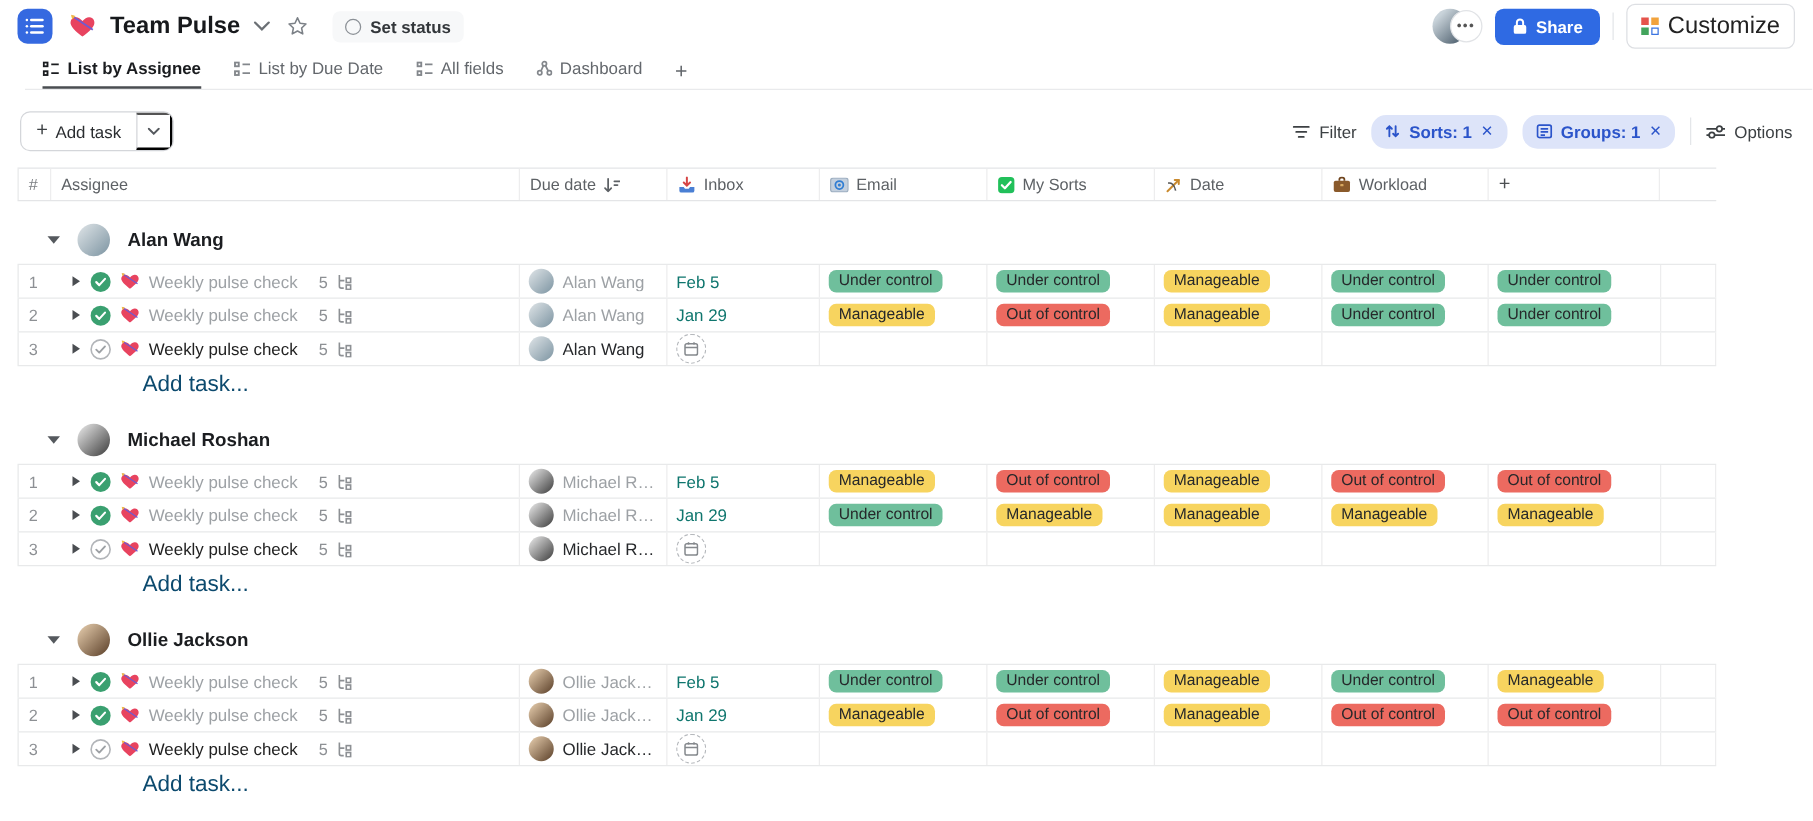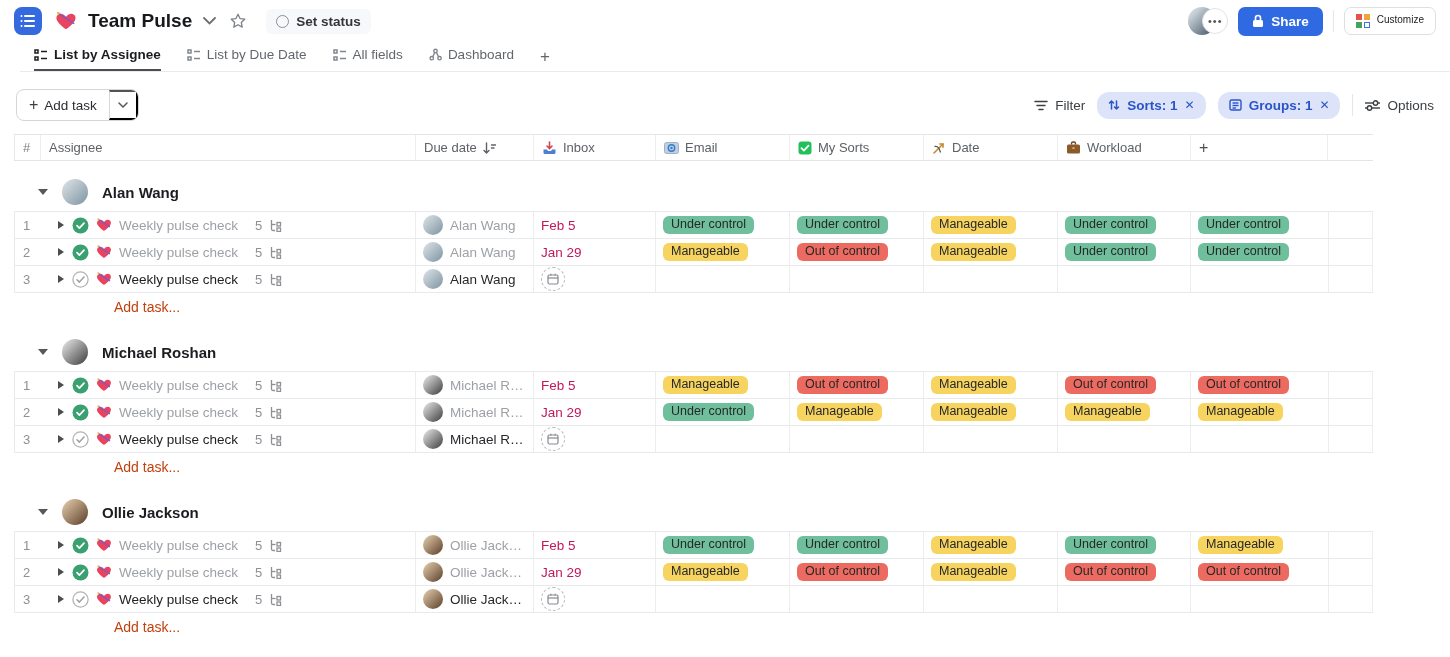--- a/index.html
+++ b/index.html
@@ -17,22 +17,22 @@
     border-radius:6px; padding:5px 10px; font-size:13.5px; font-weight:bold; color:#33373b; margin-left:8px; cursor:pointer; }
   .status-circle { width:13px; height:13px; border:1.6px solid #8b9096; border-radius:50%; }
   .top-right { margin-left:auto; display:flex; align-items:center; gap:10px; }
   .avatar { border-radius:50%; }
   .av-user { width:28px; height:28px; background:linear-gradient(135deg,#c9d3da 20%,#5e6f7c 80%); }
   .more-btn { width:26px; height:26px; border-radius:50%; background:#fff; border:1px solid #e1e3e6;
     color:#555; font-size:11px; letter-spacing:1px; margin-left:-14px; display:flex; align-items:center; justify-content:center; cursor:pointer; }
   .share-btn { display:flex; align-items:center; gap:7px; background:#2f6ae3; color:#fff; border:none;
     border-radius:7px; padding:7px 14px; font-size:13.5px; font-weight:bold; cursor:pointer; }
   .vdiv { width:1px; height:22px; background:#e4e6e9; }
-  .customize-btn { display:flex; gap:7px; background:#fff; border:1px solid #dddfe3;
-    border-radius:7px; padding:6px 11px; font-size:10px; color:#222; cursor:pointer; }
+  .customize-btn { display:flex; align-items:center; gap:7px; background:#fff; border:1px solid #dddfe3;
+    border-radius:7px; padding:6px 11px; font-size:19px; color:#222; cursor:pointer; }
   .sq-icon { display:grid; grid-template-columns:6px 6px; grid-template-rows:6px 6px; gap:2px; }
   .sq-icon i { display:block; }
   .sq-r { background:#e5534b; } .sq-o { background:#f2a33c; }
   .sq-g { background:#43a45d; } .sq-b { border:1.6px solid #3b74e0; }
 
   
   .tabs { display:flex; align-items:stretch; gap:26px; padding:0 14px; border-bottom:1px solid #e9eaec; height:30px;margin-left:20px; }
   .tab { display:flex; align-items:center; gap:6px; font-size:13.5px; color:#63676c; cursor:pointer;
     border-bottom:2px solid transparent; padding-bottom:2px; }
   .tab.active { color:#1a1c1f; font-weight:bold; border-bottom-color:#4a4d51; }
@@ -73,25 +73,25 @@
   .cell { display:flex; align-items:center; border-left:1px solid #ededee; padding:0 7px; overflow:hidden; white-space:nowrap; }
   .cell.numtask { grid-column:1 / 3; border-left:1px solid #e8e9ea; gap:7px; padding-left:5px; }
   .cell.pluscol { border-right:1px solid #ededee; }
   .rownum { width:22px; font-size:13px; color:#8d9094; padding-left:3px; }
   .taskname { font-size:13.5px; color:#222; }
   .row.done .taskname { color:#9da1a5; }
   .subcount { font-size:13px; color:#8d9094; margin-left:10px; }
   .aname { font-size:13.5px; color:#26282b; margin-left:7px; overflow:hidden; text-overflow:ellipsis; max-width:84px; }
   .row.done .aname { color:#9da1a5; }
   .ravatar { width:20px; height:20px; border-radius:50%; flex:none; }
-  .due { font-size:13.5px; color:#be185d; }
+  .due { font-size:13.5px; color:#0f766e; }
   .cal-ph { width:24px; height:24px; border:1.4px dashed #b6b9bd; border-radius:50%;
     display:flex; align-items:center; justify-content:center; }
   .badge { font-size:12.5px; color:#26282a; border-radius:6px; padding:2.5px 8px; line-height:1.1; }
-  .addrow { height:28px; display:flex; align-items:center; padding-left:100px; font-size:14px; color:#c2410c; cursor:pointer; }
+  .addrow { height:28px; display:flex; align-items:center; padding-left:100px; font-size:18px; color:#0c4a6e; cursor:pointer; }
   .expand { display:flex; align-items:center; margin-left:8px; }
   .chk { display:flex; align-items:center; }
   svg { display:block; }
 </style>
 </head>
 <body>
 
 <header class="topbar">
   <button class="menu-btn">
     <span>

